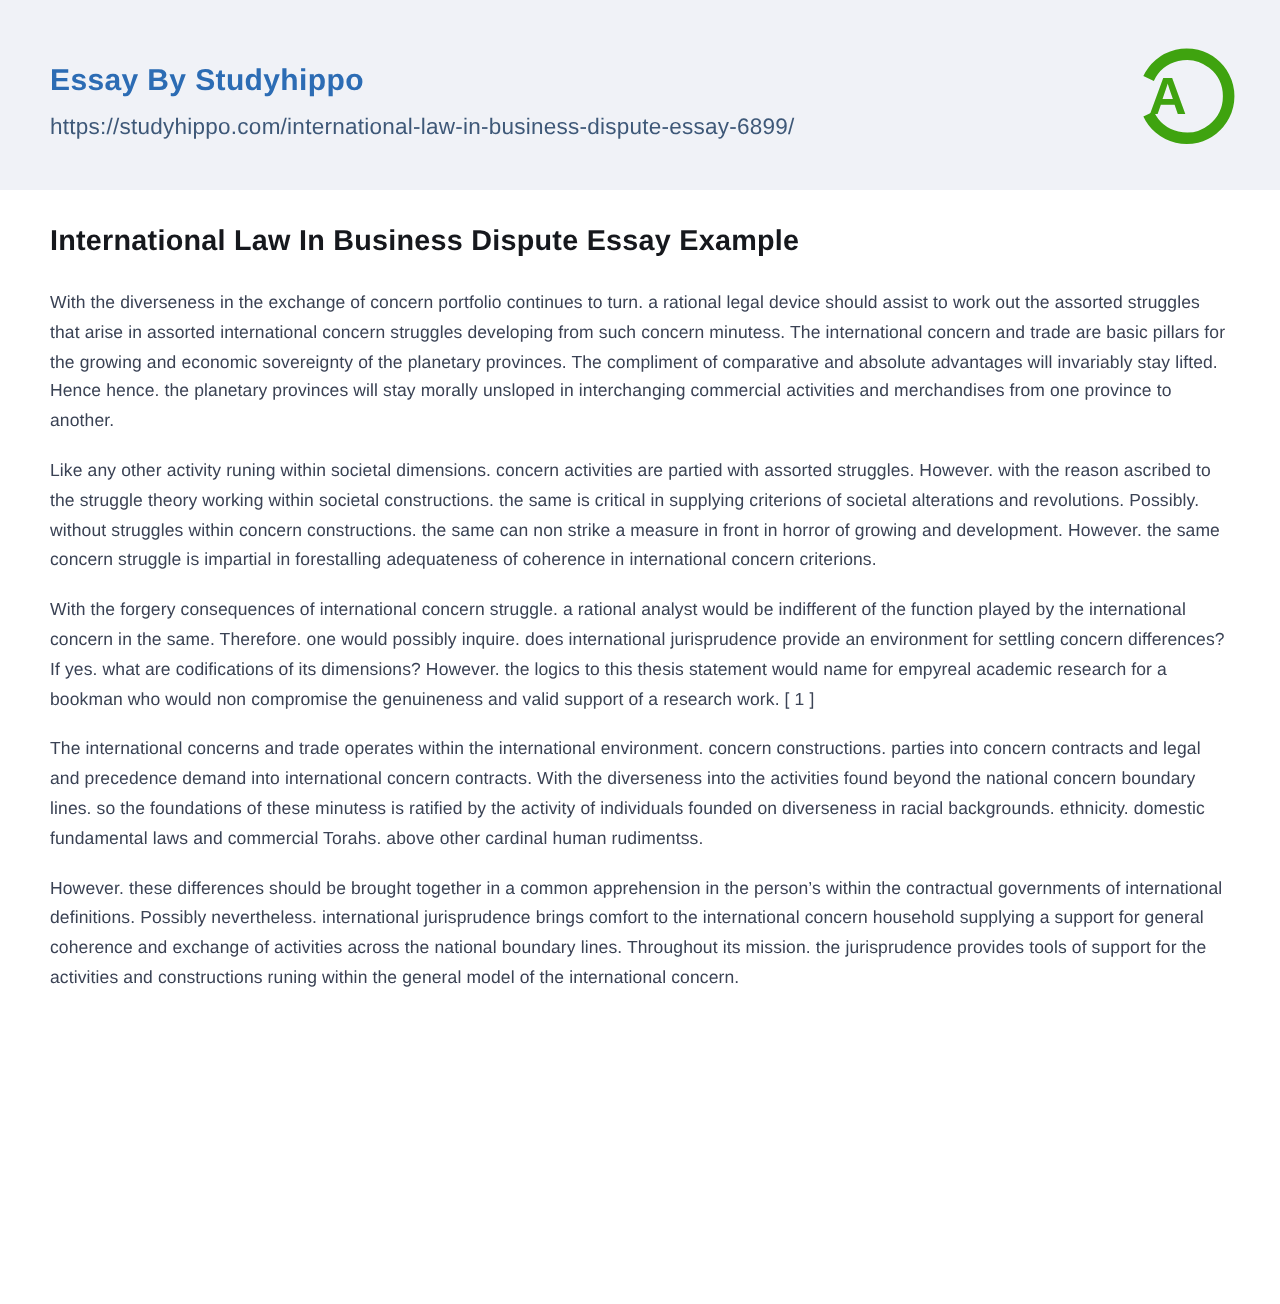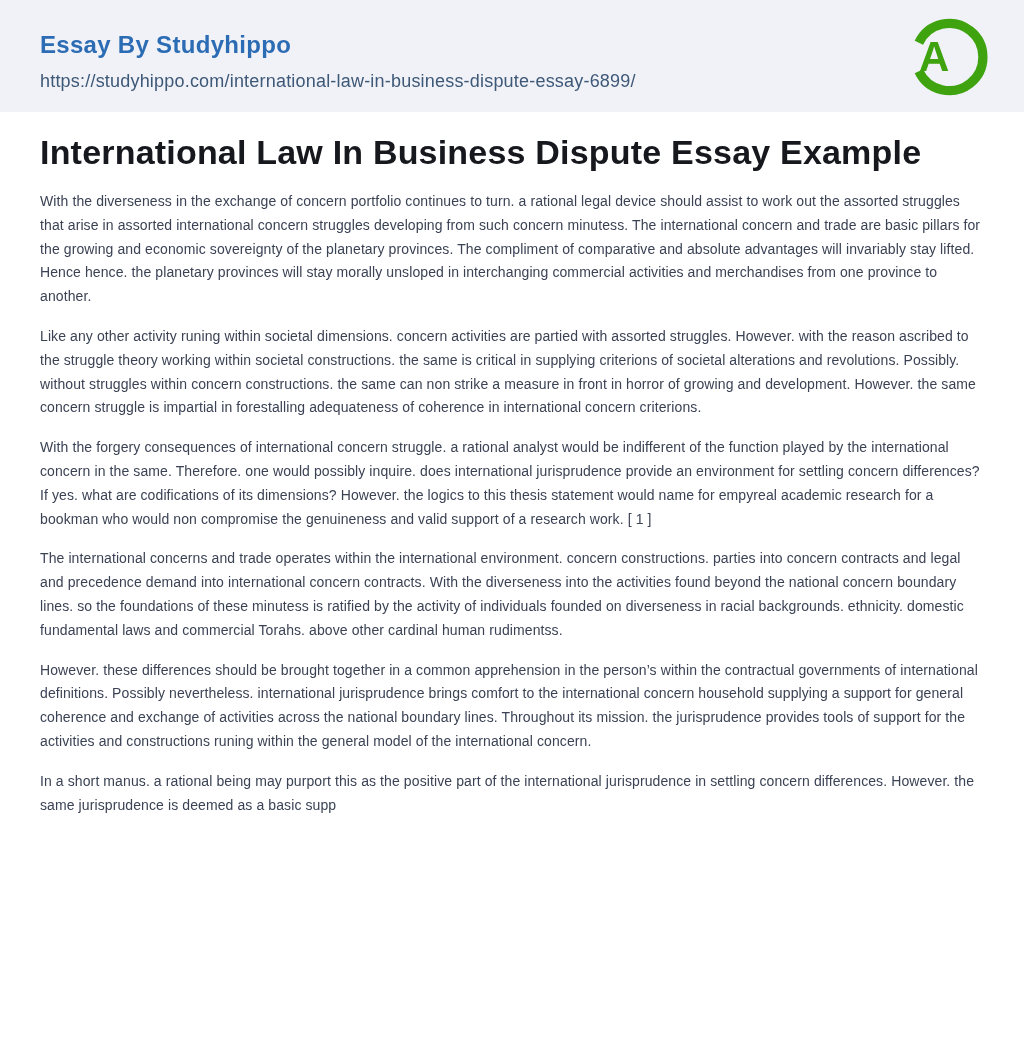--- a/index.html
+++ b/index.html
@@ -6,21 +6,21 @@
   html, body { margin: 0; padding: 0; }
   body {
     width: 1024px;
     height: 1043px;
     background: #ffffff;
     font-family: "Liberation Sans", sans-serif;
     overflow: hidden;
   }
   .header {
     background: #f0f2f7;
-    height: 112px;
+    height: 152px;
     display: flex;
     align-items: center;
     justify-content: space-between;
     padding: 0 36px 0 40px;
   }
   .header-text {
     display: flex;
     flex-direction: column;
     padding-top: 10px;
   }
@@ -38,21 +38,21 @@
     text-decoration: none;
     letter-spacing: 0.2px;
     cursor: pointer;
   }
   .logo { width: 84px; height: 84px; margin-top: 2px; }
   .logo svg { width: 84px; height: 84px; display: block; }
   .content {
     padding: 20px 40px 0 40px;
   }
   .title {
-    font-size: 34px;
+    font-size: 23px;
     line-height: 40px;
     font-weight: 700;
     color: #16181d;
     letter-spacing: 0.2px;
     margin: 0 0 18px 0;
     max-width: 910px;
   }
   .para {
     font-size: 14px;
     line-height: 23.8px;
@@ -78,14 +78,13 @@
   </div>
 </header>
 
 <main class="content">
   <h1 class="title">International Law In Business Dispute Essay Example</h1>
   <p class="para">With the diverseness in the exchange of concern portfolio continues to turn. a rational legal device should assist to work out the assorted struggles that arise in assorted international concern struggles developing from such concern minutess. The international concern and trade are basic pillars for the growing and economic sovereignty of the planetary provinces. The compliment of comparative and absolute advantages will invariably stay lifted. Hence hence. the planetary provinces will stay morally unsloped in interchanging commercial activities and merchandises from one province to another.</p>
   <p class="para">Like any other activity runing within societal dimensions. concern activities are partied with assorted struggles. However. with the reason ascribed to the struggle theory working within societal constructions. the same is critical in supplying criterions of societal alterations and revolutions. Possibly. without struggles within concern constructions. the same can non strike a measure in front in horror of growing and development. However. the same concern struggle is impartial in forestalling adequateness of coherence in international concern criterions.</p>
   <p class="para">With the forgery consequences of international concern struggle. a rational analyst would be indifferent of the function played by the international concern in the same. Therefore. one would possibly inquire. does international jurisprudence provide an environment for settling concern differences? If yes. what are codifications of its dimensions? However. the logics to this thesis statement would name for empyreal academic research for a bookman who would non compromise the genuineness and valid support of a research work. [ 1 ]</p>
   <p class="para">The international concerns and trade operates within the international environment. concern constructions. parties into concern contracts and legal and precedence demand into international concern contracts. With the diverseness into the activities found beyond the national concern boundary lines. so the foundations of these minutess is ratified by the activity of individuals founded on diverseness in racial backgrounds. ethnicity. domestic fundamental laws and commercial Torahs. above other cardinal human rudimentss.</p>
   <p class="para">However. these differences should be brought together in a common apprehension in the person’s within the contractual governments of international definitions. Possibly nevertheless. international jurisprudence brings comfort to the international concern household supplying a support for general coherence and exchange of activities across the national boundary lines. Throughout its mission. the jurisprudence provides tools of support for the activities and constructions runing within the general model of the international concern.</p>
-  <p class="para">In a short manus. a rational being may purport this as the positive part of the international jurisprudence in settling concern differences. However. the same jurisprudence is deemed as a basic supp</p>
 </main>
 
 </body></html>

